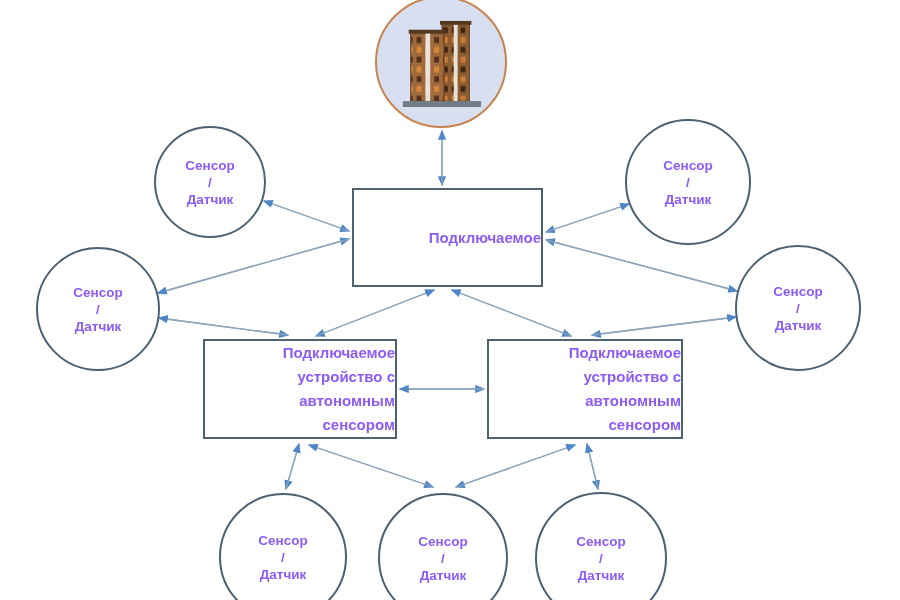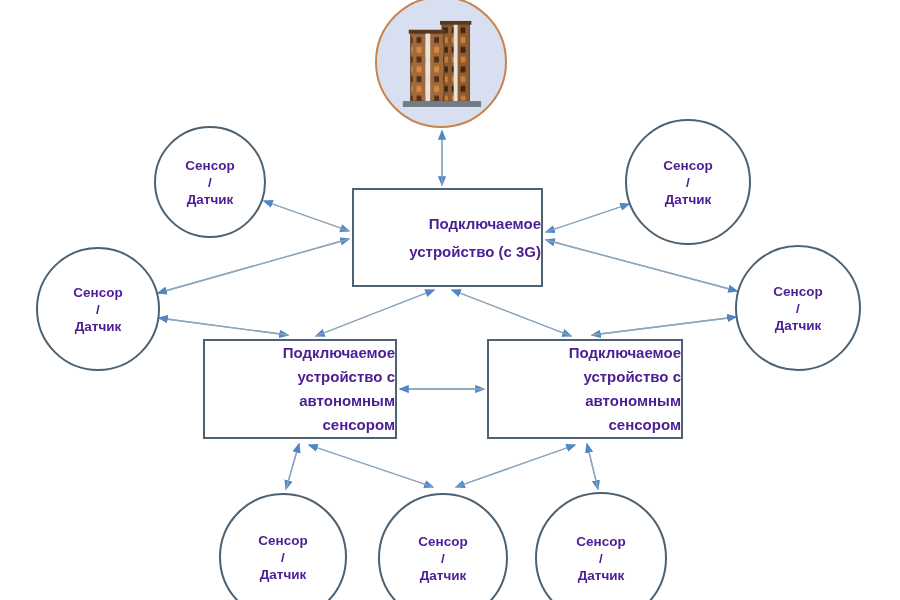--- a/index.html
+++ b/index.html
@@ -3,21 +3,21 @@
 <meta charset="utf-8">
 <style>
   html,body{margin:0;padding:0;}
   body{
     width:900px;height:600px;position:relative;overflow:hidden;
     background:#ffffff;
     font-family:"Liberation Sans", sans-serif;
   }
   #connectors{position:absolute;left:0;top:0;width:900px;height:600px;z-index:1;pointer-events:none;}
   .connector-line{stroke:#8ca6bc;stroke-width:1.3;fill:none;}
-  .node{position:absolute;z-index:2;box-sizing:border-box;display:flex;align-items:center;justify-content:center;text-align:center;background:#ffffff;color:#4c1d95;}
+  .node{position:absolute;z-index:2;box-sizing:border-box;display:flex;align-items:center;justify-content:center;text-align:center;background:#ffffff;color:#8b5cf6;}
   .sensor-circle{
     border:2px solid #4c6172;border-radius:50%;
     font-size:13.5px;font-weight:bold;line-height:17px;
     flex-direction:column;
   }
   .device-box{
     border:2px solid #4f6272;
     font-size:15px;font-weight:bold;
     flex-direction:column;
     align-items:flex-end;
@@ -117,21 +117,20 @@
     <rect x="58" y="10" width="4" height="78" fill="#e9e2d9"></rect>
     <rect x="12" y="15" width="38" height="4" fill="#55381e"></rect>
     <rect x="14" y="19" width="34" height="69" fill="url(#winA)" stroke="#5d3f22" stroke-width="1"></rect>
     <rect x="29" y="19" width="5" height="69" fill="#e9e2d9"></rect>
     <rect x="6" y="88" width="80" height="6" fill="#707c86"></rect>
   </svg>
 </div>
 
 <div class="node device-box central" style="left:352px;top:188px;width:191px;height:99px;">
   <span class="lbl">Подключаемое</span>
-  <span class="lbl">устройство (с 3G)</span>
 </div>
 
 <div class="node device-box autonomous" style="left:203px;top:339px;width:194px;height:100px;">
   <span class="lbl">Подключаемое</span>
   <span class="lbl">устройство с</span>
   <span class="lbl">автономным</span>
   <span class="lbl">сенсором</span>
 </div>
 
 <div class="node device-box autonomous" style="left:487px;top:339px;width:196px;height:100px;">

